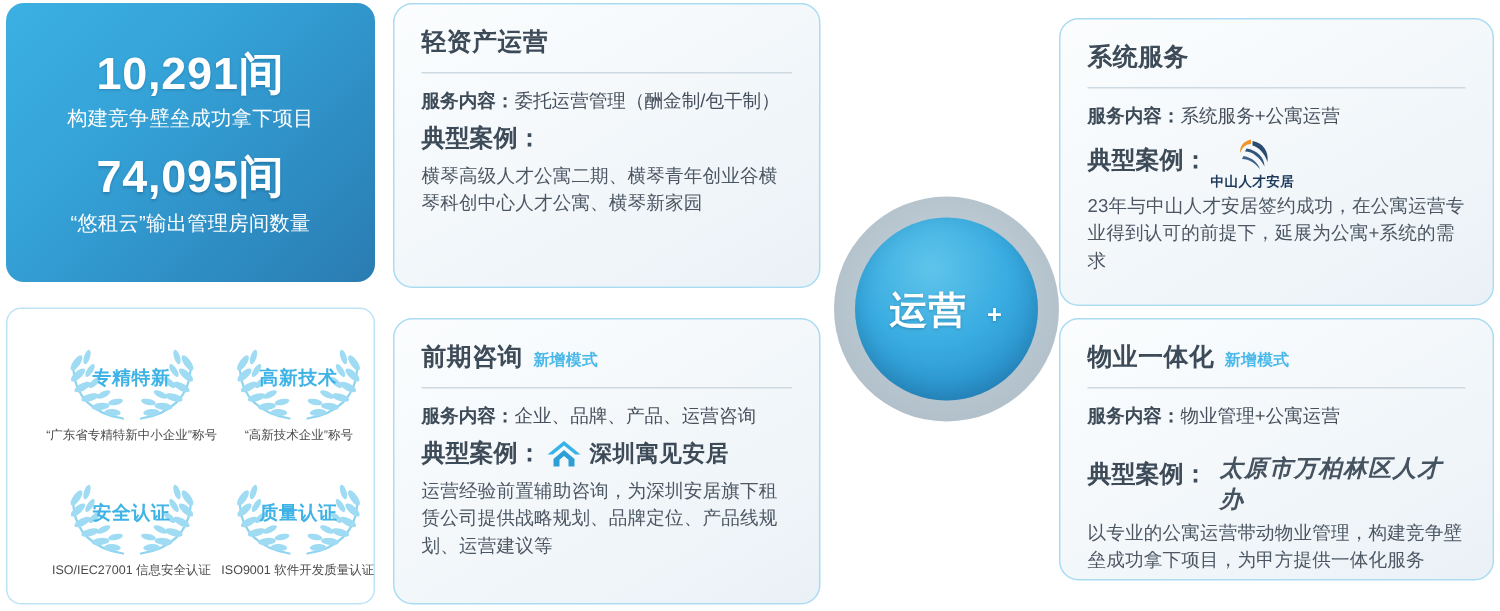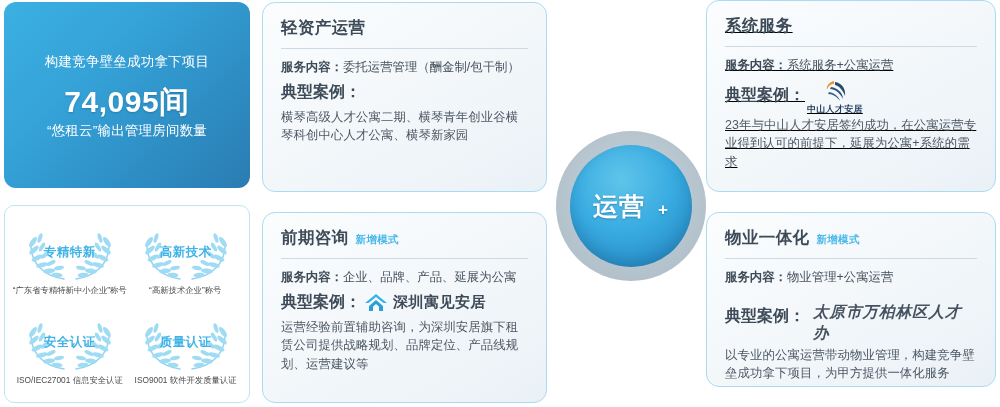--- a/index.html
+++ b/index.html
@@ -23,41 +23,41 @@
   .stat-num{
     font-size:30px;font-weight:bold;letter-spacing:.5px;line-height:1.15;
     text-shadow:0 1px 2px rgba(0,40,70,.25);
   }
   .stat-lbl{font-size:13.5px;line-height:1.3;margin-top:3px;letter-spacing:.2px;}
 
   
   .cert-panel{
     position:absolute;left:4px;top:205px;width:246px;height:198px;
     border:1px solid #bfe4f6;border-radius:10px;background:#fff;
-    box-sizing:border-box;padding:8px 6px;
+    box-sizing:border-box;padding:8px 24px;
   }
   .cert-grid{display:grid;grid-template-columns:1fr 1fr;grid-template-rows:1fr 1fr;
     width:100%;height:100%;}
   .cert-item{display:flex;flex-direction:column;align-items:center;justify-content:center;}
   .wreath{position:relative;width:104px;height:62px;display:flex;
     align-items:center;justify-content:center;}
   .wreath svg{position:absolute;left:0;top:0;}
   .wreath-text{position:relative;font-size:12.5px;font-weight:bold;color:#3fb3e6;
     letter-spacing:.5px;z-index:2;}
   .cert-cap{font-size:8.6px;color:#4a4a4a;margin-top:1px;white-space:nowrap;
     transform:scale(.97);}
 
   
   .card{
     position:absolute;border:1.6px solid #a9dcf2;border-radius:13px;
     background:linear-gradient(150deg,#fbfdfe 0%,#f4f8fb 45%,#eaf1f6 100%);
     box-sizing:border-box;padding:14px 18px 22px 18px;overflow:hidden;
   }
   .card.tl{left:262px;top:2px;width:285px;height:190px;}
-  .card.tr{left:706px;top:0;width:290px;height:192px;text-decoration:underline;}
+  .card.tr{left:706px;top:12px;width:290px;height:192px;}
   .card.bl{left:262px;top:212px;width:285px;height:191px;}
   .card.br{left:706px;top:212px;width:290px;height:175px;}
 
   .card-head{display:flex;align-items:baseline;gap:7px;}
   .card-title{font-size:16.5px;font-weight:bold;color:#3d4a57;letter-spacing:.4px;}
   .card-badge{font-size:10.5px;font-weight:bold;color:#4ab9ea;letter-spacing:.3px;}
   .divider{height:1px;background:#cfd9e2;margin:9px 0 9px 0;}
 
   .row{display:flex;align-items:center;font-size:12.4px;color:#46505c;
     line-height:1.5;margin-bottom:3px;}
@@ -95,20 +95,21 @@
     text-shadow:0 1px 2px rgba(0,50,80,.3);display:flex;align-items:baseline;gap:12px;}
   .hub-plus{font-size:17px;font-weight:bold;margin-left:1px;}
 </style>
 </head>
 <body>
 
 <div class="stage">
 
   <div class="stats-panel">
     <div class="stat-block">
+      <div class="stat-num">10,291间</div>
       <div class="stat-lbl">构建竞争壁垒成功拿下项目</div>
     </div>
     <div class="stat-block">
       <div class="stat-num">74,095间</div>
       <div class="stat-lbl">“悠租云”输出管理房间数量</div>
     </div>
   </div>
 
   <div class="cert-panel">
     <div class="cert-grid">
@@ -302,21 +303,21 @@
   </div>
 
   <div class="card bl">
     <div class="card-head">
       <span class="card-title">前期咨询</span>
       <span class="card-badge">新增模式</span>
     </div>
     <div class="divider"></div>
     <div class="row">
       <span class="row-lbl">服务内容：</span>
-      <span class="row-val">企业、品牌、产品、延展为公寓</span>
+      <span class="row-val">企业、品牌、产品、运营咨询</span>
     </div>
     <div class="case-row">
       <span class="row-lbl">典型案例：</span>
       <span class="logo">
         <svg width="26" height="24" viewBox="0 0 26 24">
           <path d="M13 3 L24 12 L20.5 12 L13 6 L5.5 12 L2 12 Z" fill="#36b3e8"></path>
           <path d="M13 9 L20 15 L20 20 L16 20 L16 15.5 L13 13 L10 15.5 L10 20 L6 20 L6 15 Z" fill="#2d9ed6"></path>
         </svg>
         <span class="logo-sz-txt">深圳寓见安居</span>
       </span>

